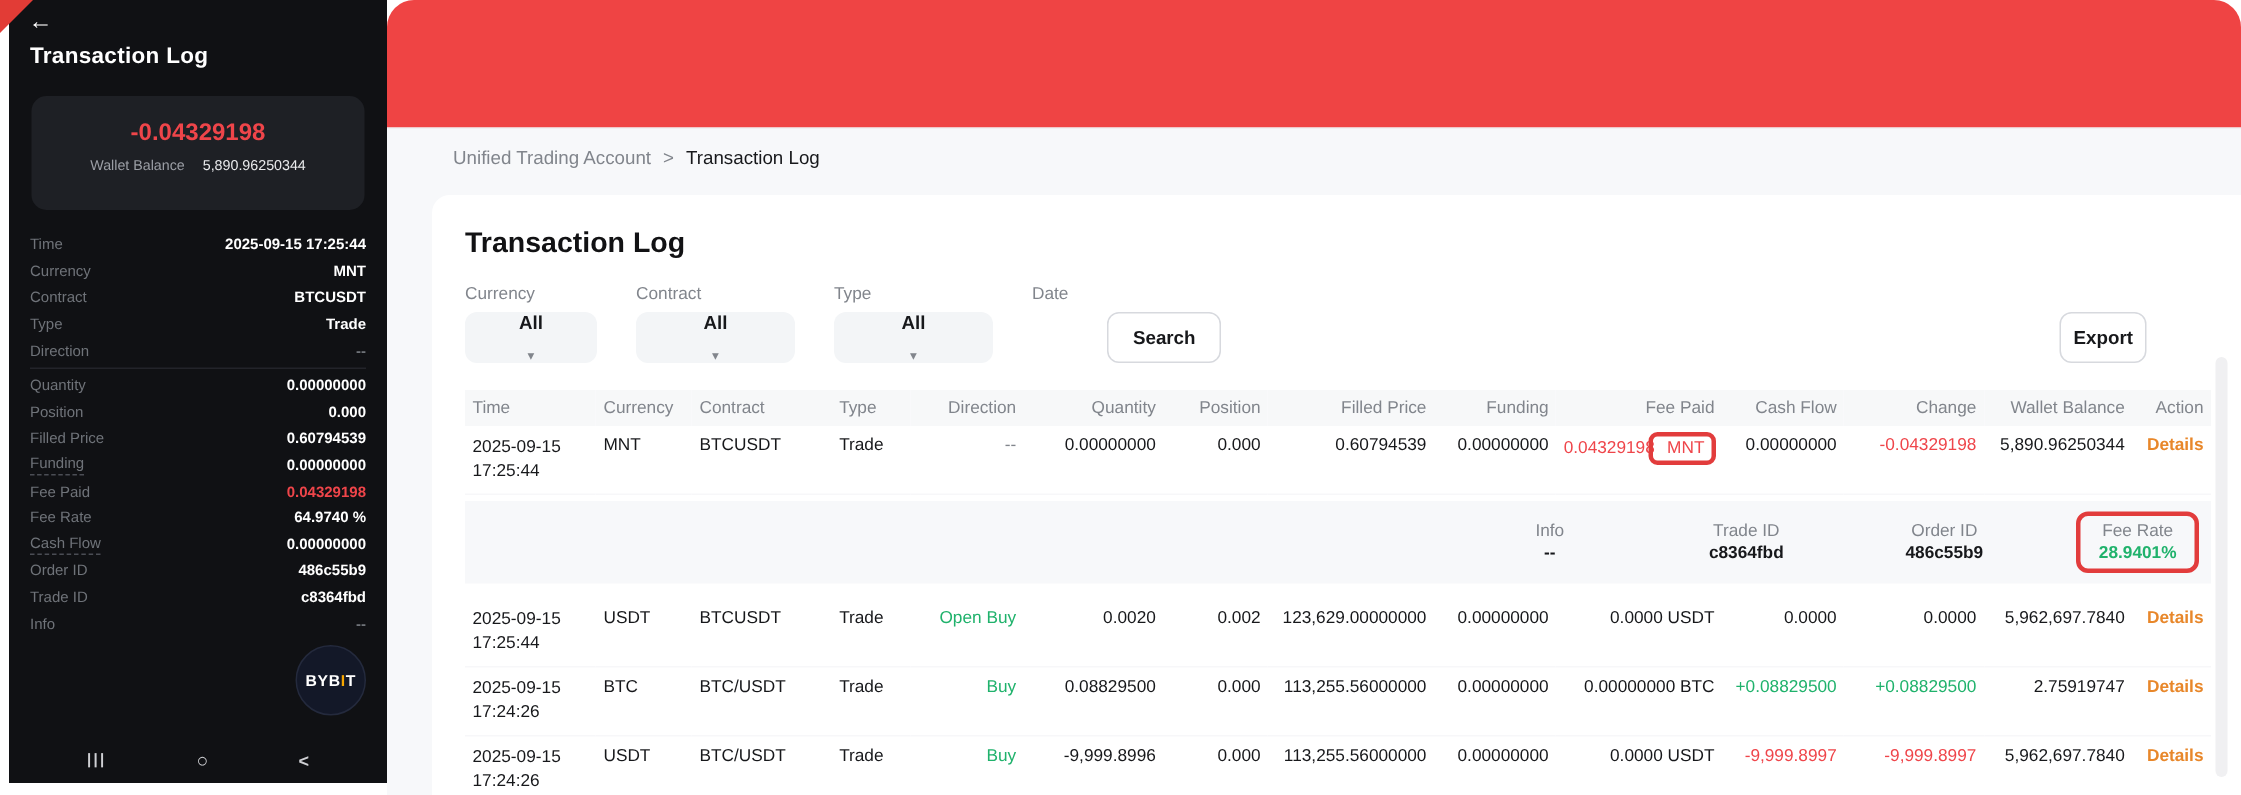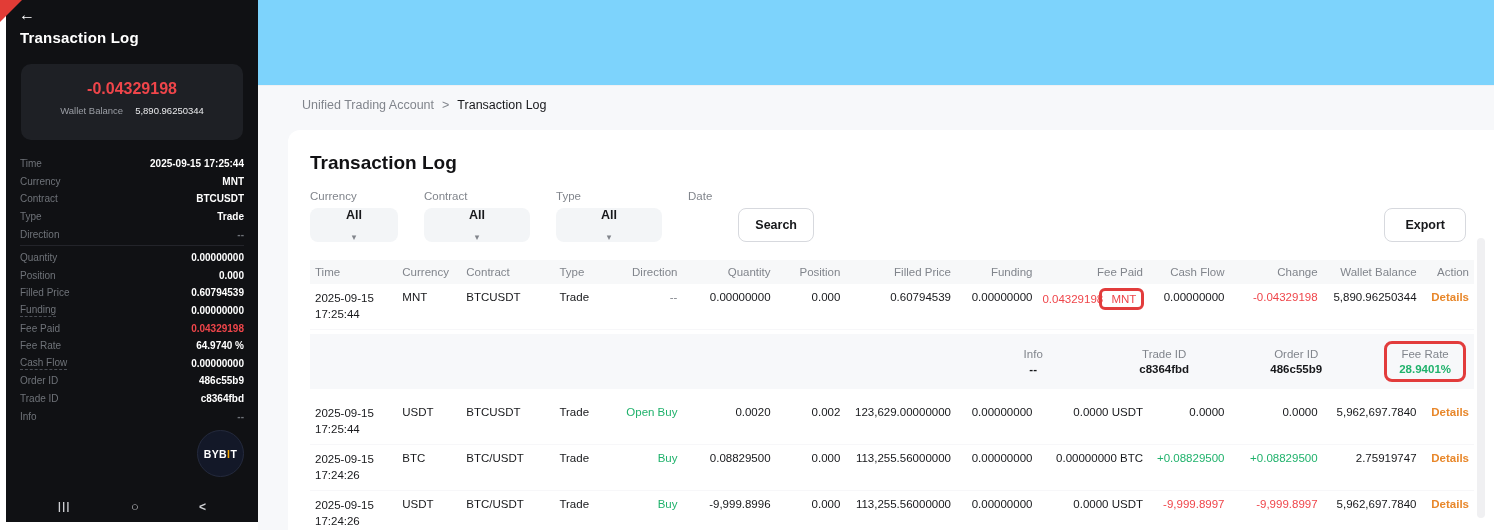--- a/index.html
+++ b/index.html
@@ -25,40 +25,40 @@
   .dvalue.red { color:#ef454a; }
   .ddivider { border-bottom:1px solid #23242a; margin:2px 0 3px; }
   .logo-circle { position:absolute; right:14px; top:430px; width:47px; height:47px; border-radius:50%; background:#131828; border:1px solid #242a3d; display:flex; align-items:center; justify-content:center; font-size:10.5px; font-weight:800; letter-spacing:.4px; }
   .logo-accent { color:#f7a600; }
   .navbar { position:absolute; bottom:8px; left:0; right:0; display:flex; justify-content:space-between; padding:0 52px; color:#cfd0d4; font-size:13px; align-items:center; }
   .nav-recents { font-size:10px; letter-spacing:1.5px; font-weight:700; }
   .nav-home { font-size:13px; }
   .nav-back { font-size:12px; font-weight:700; }
 
   
-  .web { position:absolute; left:258px; top:0; right:0; bottom:0; background:#7dd3fc; }
+  .web { position:absolute; left:258px; top:0; right:0; bottom:0; background:#ef4444;border-radius:18px; }
   .web-lower { position:absolute; top:85px; left:0; right:0; bottom:0; background:#f7f8fa; border-top:1px solid #f0f0f2; }
   .breadcrumb { position:absolute; top:12px; left:44px; font-size:12.5px; color:#81858c; display:flex; gap:8px; align-items:center; }
   .breadcrumb .bc-current { color:#17181b; font-weight:500; }
   .card { position:absolute; top:44px; left:30px; right:-14px; bottom:-30px; background:#fff; border-radius:12px; }
   .card-title { padding:22px 0 0 22px; font-size:19px; font-weight:700; color:#121214; }
 
   .filters { margin:16px 22px 0 22px; display:flex; gap:26px; position:relative; }
   .fgroup .flabel { font-size:11.5px; color:#81858c; display:block; margin-bottom:6px; }
   .select { height:34px; background:#f3f5f7; border-radius:8px; display:flex; align-items:center; justify-content:space-between; padding:0 11px; font-size:12.5px; font-weight:700; color:#17181b; cursor:pointer;flex-direction:column; }
   .select .caret { color:#81858c; font-size:9px; font-weight:400; }
   .w-currency { width:88px; } .w-contract { width:106px; } .w-type { width:106px; }
   .datebox { height:34px; width:158px; background:#f3f5f7; border-radius:8px; display:flex; align-items:center; gap:7px; padding:0 10px; font-size:12px; font-weight:700; color:#17181b; cursor:pointer; }
   .date-arrow { color:#81858c; font-weight:400; font-size:11px; }
   .cal-icon { width:12px; height:12px; border:1.4px solid #5d6168; border-radius:2.5px; position:relative; margin-left:2px; }
   .cal-icon:before { content:""; position:absolute; top:-4px; left:1.5px; width:1.5px; height:3px; background:#5d6168; box-shadow:5px 0 0 #5d6168; }
   .cal-icon:after { content:""; position:absolute; top:2.5px; left:1px; right:1px; height:1.4px; background:#5d6168; }
   .btn { height:34px; background:#fff; border:1px solid #d7d9de; border-radius:8px; font-size:12.5px; font-weight:700; color:#17181b; font-family:inherit; cursor:pointer; }
   .search-btn { align-self:flex-end; padding:0 16px; }
-  .export-btn { margin-left:auto; margin-right:20px; align-self:flex-end; padding:0 20px; }
+  .export-btn { margin-left:auto; margin-right:55px; align-self:flex-end; padding:0 8px; }
 
   .table-wrap { margin:18px 34px 0 22px; }
   table { width:100%; border-collapse:collapse; font-size:11.5px; table-layout:fixed; }
   thead th { background:#f7f8f9; color:#81858c; font-weight:400; padding:6px 5px; white-space:nowrap; }
   tbody td { padding:7px 5px; color:#17181b; font-weight:500; vertical-align:top; white-space:nowrap; }
   tbody tr.data-row { border-bottom:1px solid #f7f7f9; }
   th.al, td.al { text-align:left; }  th.ar, td.ar { text-align:right; }
   .t2 { line-height:1.35; }
   .green { color:#20b26c; } .red { color:#ef454a; } .muted { color:#81858c; }
   .details-link { color:#e8872a; font-weight:700; cursor:pointer; }

